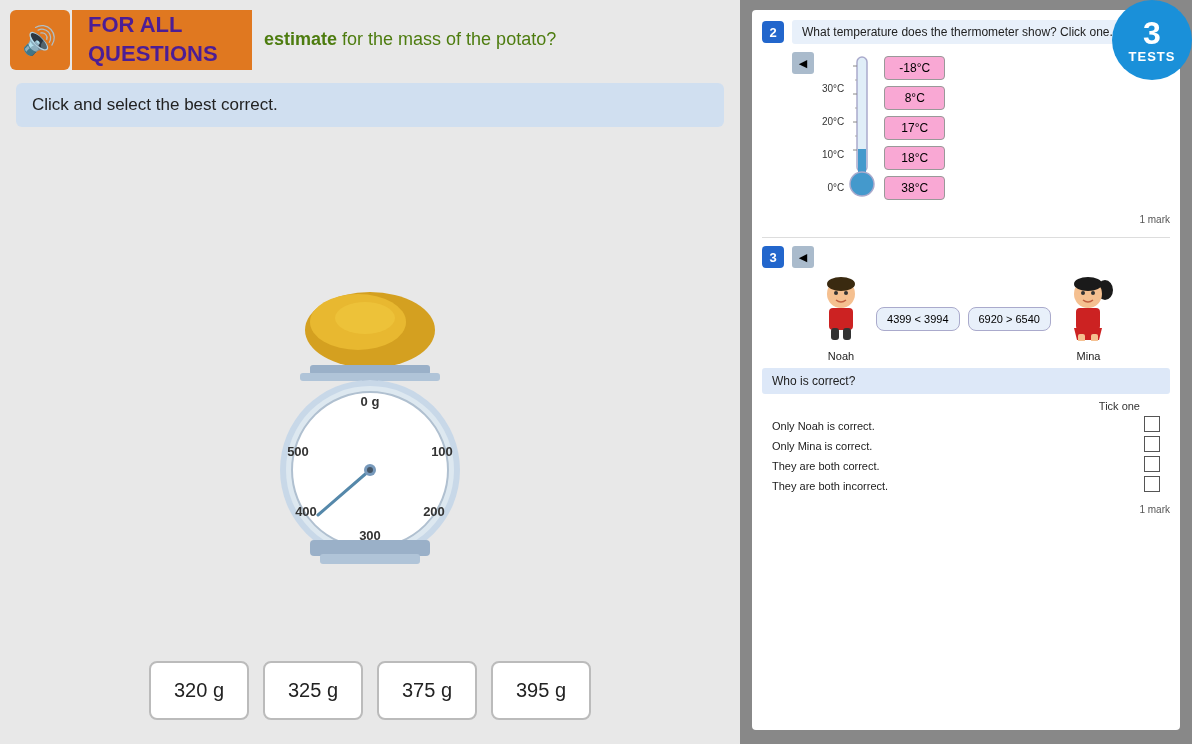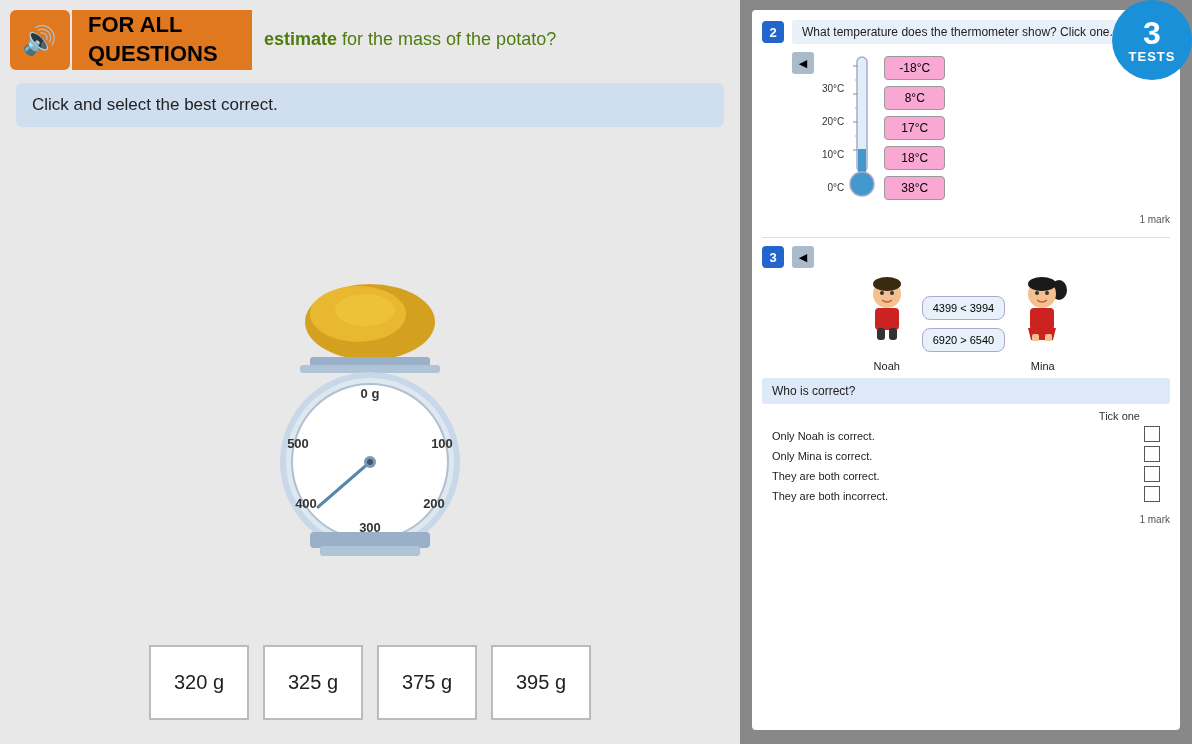--- a/index.html
+++ b/index.html
@@ -40,21 +40,21 @@
       flex-shrink: 0;
     }
 
     .speaker-icon {
       color: white;
       font-size: 28px;
     }
 
     .for-all-questions {
       background: #e07820;
-      color: #000000;
+      color: #4c1d95;
       font-weight: bold;
       font-size: 22px;
       padding: 8px 16px;
       margin-left: 2px;
       line-height: 1.3;
       min-width: 180px;
       height: 60px;
       display: flex;
       align-items: center;
     }
@@ -90,24 +90,24 @@
     .answer-row {
       display: flex;
       justify-content: center;
       gap: 14px;
       padding: 16px 20px 24px;
     }
 
     .answer-btn {
       border: 2px solid #bbb;
       background: white;
-      border-radius: 0;
+      border-radius: 8px;
       font-size: 20px;
       color: #222;
-      padding: 24px 18px;
+      padding: 16px 18px;
       cursor: pointer;
       min-width: 100px;
       text-align: center;
     }
 
     
     .right-panel {
       width: 452px;
       height: 744px;
       background: #888;
@@ -249,21 +249,21 @@
 
     .char-figure {
       display: flex;
       flex-direction: column;
       align-items: center;
     }
 
     .char-label {
       font-size: 11px;
       color: #222;
-      margin-top: 19px;
+      margin-top: 9px;
     }
 
     .speech-bubble {
       background: #e8f0fa;
       border: 1.5px solid #aac;
       border-radius: 8px;
       padding: 5px 10px;
       font-size: 11px;
       text-align: center;
       position: relative;
@@ -302,21 +302,21 @@
     .tick-box {
       width: 16px;
       height: 16px;
       border: 1.5px solid #555;
       background: white;
       flex-shrink: 0;
     }
 
     .bubbles-col {
       display: flex;
-      flex-direction: column;
+      flex-direction: row;
       gap: 8px;
       align-items: center;
     }
   </style>
 </head>
 <body>
 
 <div class="left-panel">
   <div class="header-bar">
     <div class="speaker-btn">

